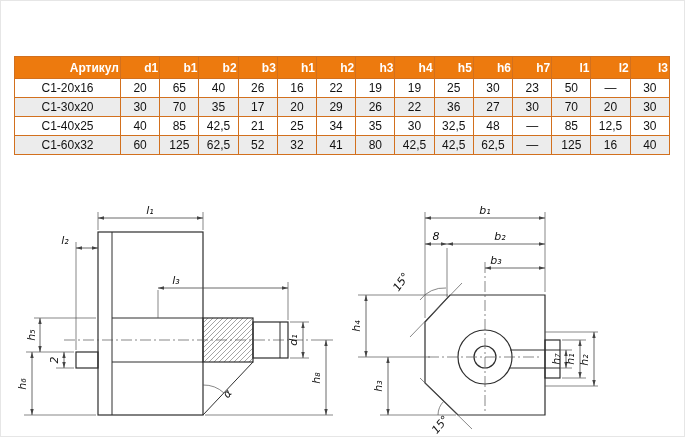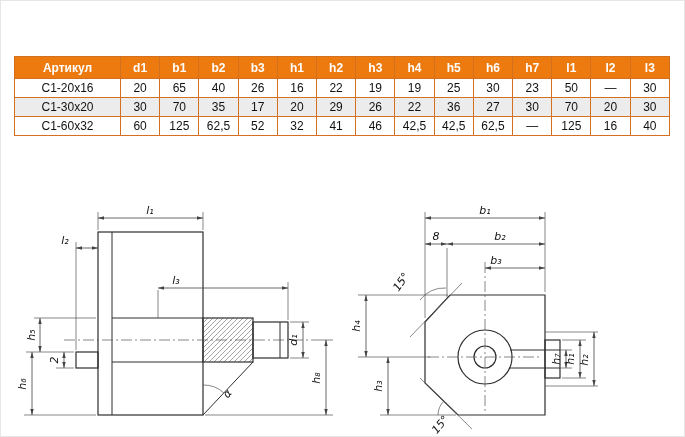--- a/index.html
+++ b/index.html
@@ -4,21 +4,21 @@
 <style>
   *{margin:0;padding:0;box-sizing:border-box;}
   html,body{background:#ffffff;}
   .page{position:relative;width:685px;height:437px;background:#fff;overflow:hidden;
         font-family:"Liberation Sans",sans-serif;box-shadow:inset 0 0 0 1px #e6e6e6;}
   .table-wrap{position:absolute;left:14px;top:56px;}
   table{border-collapse:collapse;table-layout:fixed;width:656px;}
   th,td{border:1px solid var(--table-border,#d2701e);text-align:center;vertical-align:middle;
         font-size:12px;color:#111;height:19px;padding:0 1px;background:var(--row-bg,#fff);
         overflow:hidden;white-space:nowrap;}
-  thead th{background:var(--header-bg,#ed7a0e);color:var(--header-text,#fff);font-weight:bold;height:22px;}
+  thead th{background:var(--header-bg,#ed7a0e);color:var(--header-text,#fff);font-weight:bold;height:22px;text-align:right;}
   tbody tr:nth-child(even) td{background:var(--row-alt,#ececec);}
   svg{position:absolute;}
   .draw-left{left:6px;top:200px;}
   .draw-right{left:350px;top:200px;}
   .outline{fill:none;stroke:#2e2e2e;stroke-width:1.2;}
   .feat{fill:none;stroke:#2e2e2e;stroke-width:1;}
   .thin{stroke:#555;stroke-width:0.7;fill:none;}
   .center{stroke:#555;stroke-width:0.7;stroke-dasharray:11 3 2 3;fill:none;}
   .dimline{stroke:#444;stroke-width:0.8;}
   .arr{fill:#444;stroke:none;}
@@ -84,28 +84,45 @@
             <td>26</td>
             <td>22</td>
             <td>36</td>
             <td>27</td>
             <td>30</td>
             <td>70</td>
             <td>20</td>
             <td>30</td>
           </tr>
           <tr>
+            <td>C1-40x25</td>
+            <td>40</td>
+            <td>85</td>
+            <td>42,5</td>
+            <td>21</td>
+            <td>25</td>
+            <td>34</td>
+            <td>35</td>
+            <td>30</td>
+            <td>32,5</td>
+            <td>48</td>
+            <td>—</td>
+            <td>85</td>
+            <td>12,5</td>
+            <td>30</td>
+          </tr>
+          <tr>
             <td>C1-60x32</td>
             <td>60</td>
             <td>125</td>
             <td>62,5</td>
             <td>52</td>
             <td>32</td>
             <td>41</td>
-            <td>46</td>
+            <td>80</td>
             <td>42,5</td>
             <td>42,5</td>
             <td>62,5</td>
             <td>—</td>
             <td>125</td>
             <td>16</td>
             <td>40</td>
           </tr>
         </tbody>
     </table>

